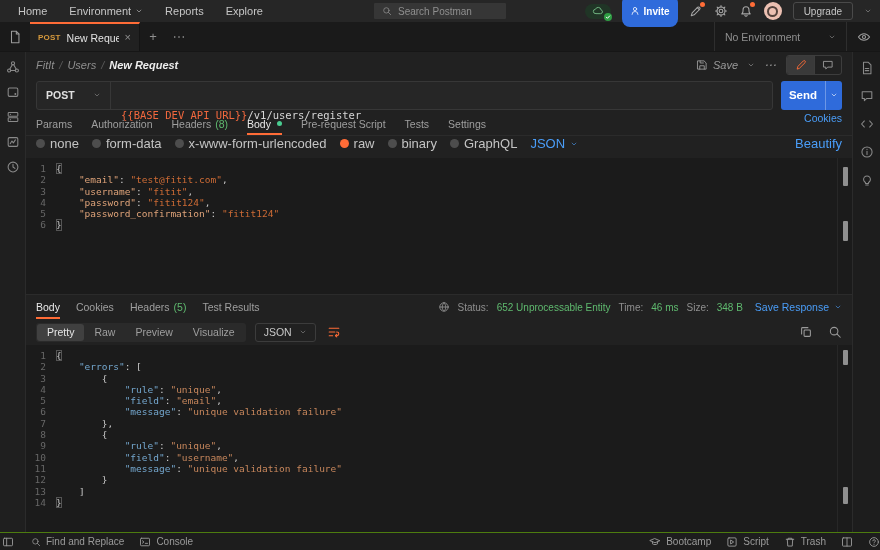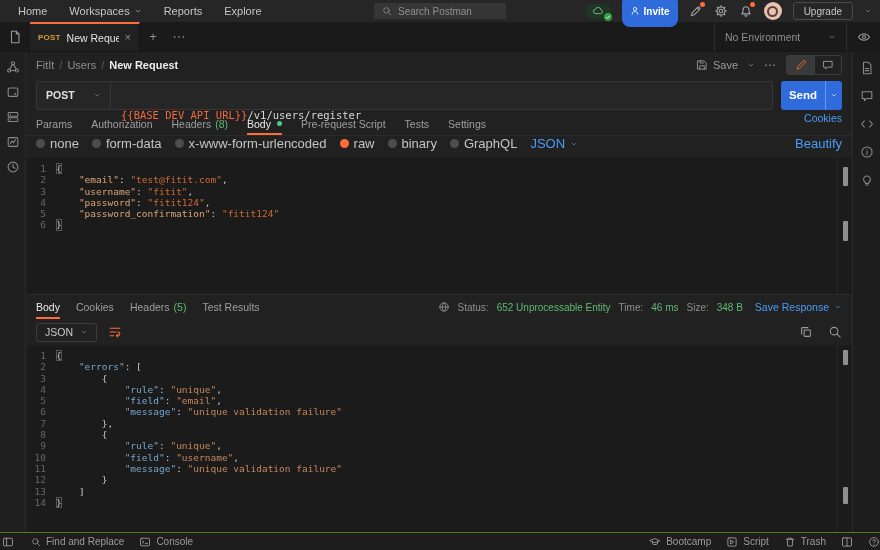--- a/index.html
+++ b/index.html
@@ -55,21 +55,21 @@
   
   .body-row { flex:1; display:flex; min-height:0; }
   .leftrail { width:26px; flex:none; background:#1f1f1f; border-right:1px solid #2b2b2b;
               display:flex; flex-direction:column; align-items:center; padding-top:8px; gap:11px; color:#8a8a8a; }
   .rightrail { width:28px; flex:none; background:#1d1d1d; border-left:1px solid #2b2b2b;
                display:flex; flex-direction:column; align-items:center; padding-top:9px; gap:14px; color:#8a8a8a; }
   .rail-btn { display:flex; }
   .main { flex:1; min-width:0; display:flex; flex-direction:column; background:#212121; }
 
   
-  .crumb-row { height:26px; flex:none; display:flex; align-items:center; padding:0 10px; font-size:11px; }
+  .crumb-row { height:26px; flex:none; display:flex; align-items:center; padding:0 10px; font-size:11px;font-style:italic; }
   .crumb { display:flex; align-items:center; gap:5px; color:#8f8f8f; }
   .crumb .sep { color:#5c5c5c; }
   .crumb .last { color:#ededed; font-weight:700; }
   .crumb-actions { margin-left:auto; display:flex; align-items:center; gap:9px; }
   .save-btn { display:flex; align-items:center; gap:5px; color:#9a9a9a; font-size:11px; }
   .more-dots { color:#9b9b9b; font-size:12px; letter-spacing:1px; }
   .edit-group { display:flex; border:1px solid #3d3d3d; border-radius:3px; overflow:hidden; height:20px; }
   .seg-btn { width:27px; display:flex; align-items:center; justify-content:center; }
   .seg-pencil { background:#3a3a3a; color:#ff6c37; }
   .seg-comment { color:#9b9b9b; border-left:1px solid #3d3d3d; }
@@ -282,21 +282,21 @@
         <path d="M4.2 6.2L8 10l3.8-3.8"></path>
       </symbol>
   </defs>
 </svg>
 
 <div class="app">
 
   <header class="topnav">
     <span class="nav-item">Home</span>
     <span class="nav-item">
-      <span>Workspaces</span>
+      <span>Environment</span>
       <svg class="ic chev">
           <use href="#i-chev"></use>
         </svg>
     </span>
     <span class="nav-item">Reports</span>
     <span class="nav-item">Explore</span>
 
     <div class="search-box">
       <svg class="ic ic10">
           <use href="#i-search"></use>
@@ -550,20 +550,26 @@
           <span class="save-resp">
             <span>Save Response</span>
             <svg class="ic chev">
                 <use href="#i-chev"></use>
               </svg>
           </span>
         </span>
       </div>
 
       <div class="resp-toolbar">
+        <span class="segmented">
+          <span class="sg active">Pretty</span>
+          <span class="sg">Raw</span>
+          <span class="sg">Preview</span>
+          <span class="sg">Visualize</span>
+        </span>
         <span class="json-dd">
           <span>JSON</span>
           <svg class="ic chev tn-chev">
               <use href="#i-chev"></use>
             </svg>
         </span>
         <span class="wrap-btn">
           <svg class="ic">
               <use href="#i-wrap"></use>
             </svg>

